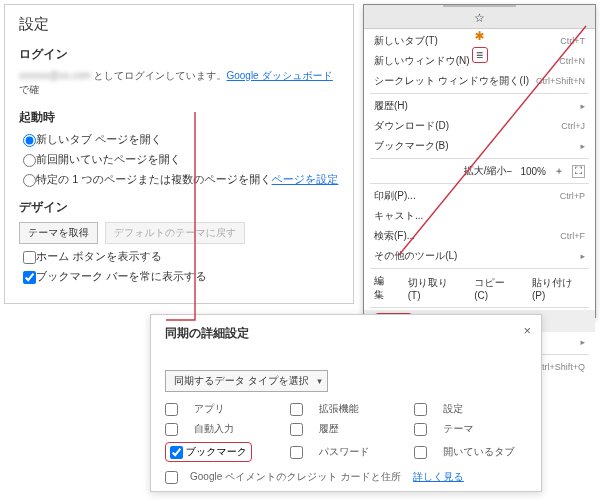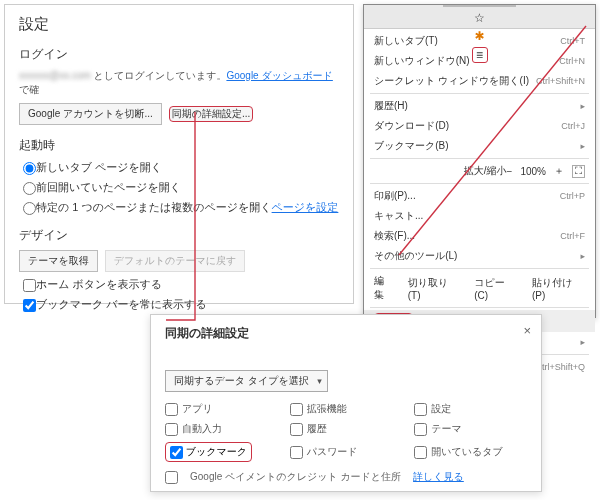--- a/index.html
+++ b/index.html
@@ -1,19 +1,19 @@
 <!DOCTYPE html>
 <html><head>
 <meta charset="utf-8">
 <style>
 * { margin: 0; padding: 0; box-sizing: border-box; font-family: "Meiryo", "Hiragino Sans", sans-serif; }
 body { width: 600px; height: 500px; background: #fff; position: relative; font-size: 11px; color: #333; overflow: hidden; }
 .settings-page { position: absolute; left: 4px; top: 4px; width: 350px; height: 300px; border: 1px solid #ccc; padding: 10px 14px; background: #fff; }
 .settings-page h1 { font-size: 15px; font-weight: normal; margin-bottom: 12px; }
-.section-h { font-size: 12px; margin-top: 12px; margin-bottom: 6px; }
+.section-h { font-size: 12px; margin-top: 12px; margin-bottom: 6px; font-weight: bold; }
 .login-text { font-size: 10px; color: #555; margin-bottom: 6px; }
 .blurred { filter: blur(2px); color: #999; }
 .link { color: #1a73e8; text-decoration: underline; cursor: pointer; }
 .btn { display: inline-block; border: 1px solid #bbb; background: #f5f5f5; padding: 3px 8px; font-size: 10px; cursor: pointer; margin-right: 4px; }
 .btn.disabled { color: #aaa; border-color: #ddd; cursor: default; }
 .radio-row, .check-row { display: flex; align-items: flex-end; font-size: 11px; margin: 5px 0 5px 4px; }
 .radio-row input, .check-row input { margin: 0; }
 .highlight-red { border: 1.5px solid #cc3344; border-radius: 4px; padding: 0 2px; }
 .highlight-pad { border: 1.5px solid #cc3344; border-radius: 4px; padding: 2px 4px; display: inline-flex; align-items: center; }
 
@@ -32,39 +32,35 @@
 .expand-ic { width: 13px; height: 13px; border: 1px solid #aaa; font-size: 8px; display: flex; align-items: center; justify-content: center; }
 .edit-row { display: flex; align-items: center; gap: 14px; padding: 3px 10px; font-size: 10px; }
 .menu-highlight { background: #eee; }
 
 .sync-dialog { position: absolute; left: 150px; top: 314px; width: 392px; height: 178px; border: 1px solid #ccc; background: #fff; padding: 10px 14px; box-shadow: 0 2px 8px rgba(0,0,0,0.15); }
 .sync-dialog .close-x { position: absolute; right: 10px; top: 8px; cursor: pointer; color: #666; font-size: 13px; }
 .sync-dialog h2 { font-size: 12px; font-weight: bold; margin-bottom: 28px; }
 .dropdown { border: 1px solid #aaa; background: #f7f7f7; padding: 3px 18px 3px 8px; font-size: 10px; display: inline-flex; align-items: center; gap: 6px; position: relative; }
 .dropdown::after { content: "▾"; position: absolute; right: 5px; font-size: 9px; color: #555; }
 .opt-grid { display: grid; grid-template-columns: repeat(3, 1fr); gap: 6px 12px; margin-top: 10px; font-size: 10px; }
-.opt-grid label { display: flex; align-items: center; gap: 4px; color: #555; }
+.opt-grid label { display: flex; align-items: center; gap: 16px; color: #555; }
 .opt-grid label.active { color: #000; }
 .footer-opt { display: flex; align-items: center; gap: 12px; margin-top: 8px; font-size: 10px; color: #666; }
 
 svg.arrow { position: absolute; pointer-events: none; }
 .arrow-line { stroke: #cc3344; stroke-width: 1.4; fill: none; }
 </style>
 </head>
 <body>
 
 <div class="settings-page">
   <h1>設定</h1>
   <div class="section-h">ログイン</div>
   <div class="login-text">
     <span class="blurred">xxxxxx@xx.com</span><span> としてログインしています。</span><span class="link">Google ダッシュボード</span><span>で確</span>
-  </div>
-  <div>
-    <span class="btn">Google アカウントを切断...</span>
-    <span class="btn highlight-red">同期の詳細設定...</span>
   </div>
   <div class="section-h">起動時</div>
   <div class="radio-row">
       <input type="radio" checked="" style="">
       <span>新しいタブ ページを開く</span>
     </div>
   <div class="radio-row">
       <input type="radio" style="">
       <span>前回開いていたページを開く</span>
     </div>

